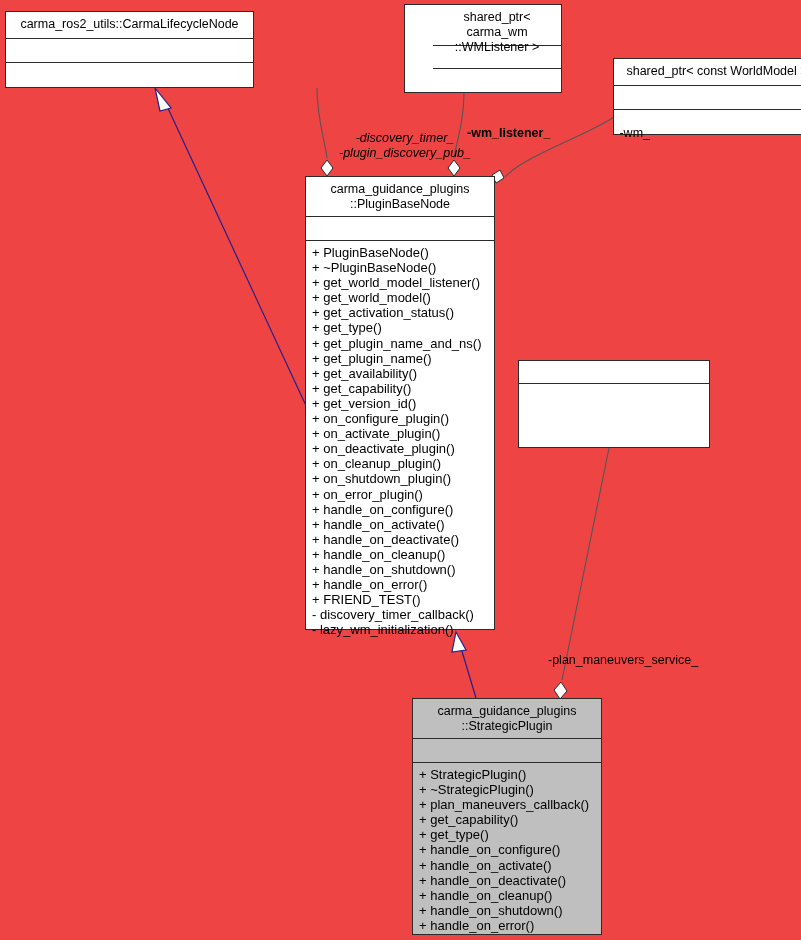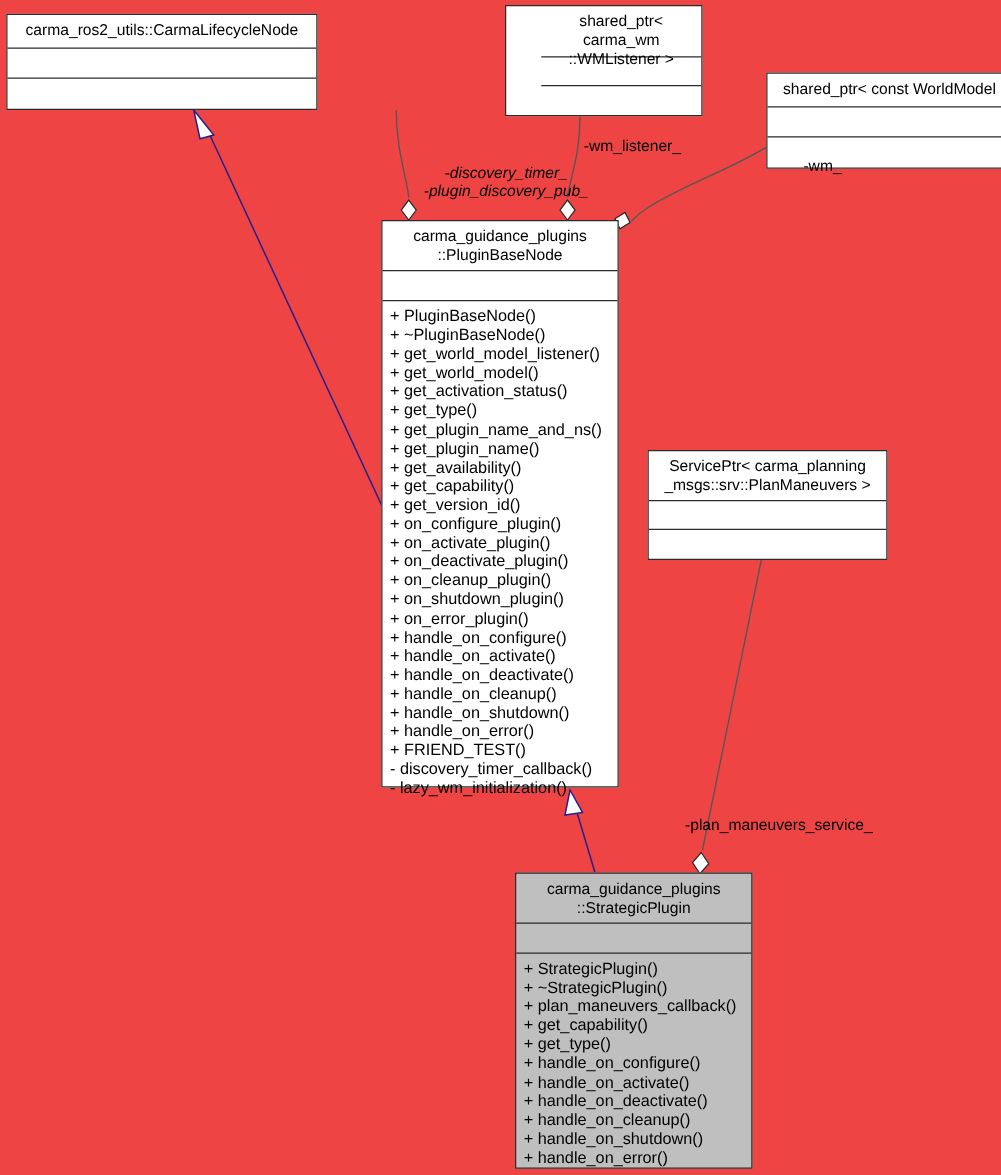--- a/index.html
+++ b/index.html
@@ -160,22 +160,20 @@
         <div>+ handle_on_cleanup()</div>
         <div>+ handle_on_shutdown()</div>
         <div>+ handle_on_error()</div>
         <div>+ FRIEND_TEST()</div>
         <div>- discovery_timer_callback()</div>
         <div>- lazy_wm_initialization()</div>
       </div>
   </div>
 
   <div class="uml-class" style="left:518px; top:360px; width:192px; height:88px;">
-    <div class="uml-title" style="height:40px;">ServicePtr&lt; carma_planning
-_msgs::srv::PlanManeuvers &gt;</div>
     <div class="uml-attrs" style="height:23px;"></div>
     <div class="uml-ops" style="height:23px;"></div>
   </div>
 
   <div class="uml-class filled" style="left:412px; top:698px; width:190px; height:237px;">
     <div class="uml-title" style="height:40px;">carma_guidance_plugins
 ::StrategicPlugin</div>
     <div class="uml-attrs" style="height:24px;"></div>
     <div class="uml-ops">
         <div>+ StrategicPlugin()</div>
@@ -188,19 +186,19 @@
         <div>+ handle_on_deactivate()</div>
         <div>+ handle_on_cleanup()</div>
         <div>+ handle_on_shutdown()</div>
         <div>+ handle_on_error()</div>
       </div>
   </div>
 
   <div class="edge-label" style="left:315px; top:131px; width:180px;font-style:italic;">-discovery_timer_
 -plugin_discovery_pub_</div>
 
-  <div class="edge-label" style="left:467px; top:110px; width:100px; text-align:left;">-wm_listener_</div>
-
-  <div class="edge-label" style="left:628px; top:126px; width:60px; text-align:center;">-wm_</div>
+  <div class="edge-label" style="left:467px; top:126px; width:100px; text-align:left;font-weight:bold;">-wm_listener_</div>
+
+  <div class="edge-label" style="left:590px; top:126px; width:60px; text-align:right;">-wm_</div>
 
   <div class="edge-label" style="left:548px; top:653px; width:180px; text-align:left;">-plan_maneuvers_service_</div>
 
 </div>
 
 </body></html>

